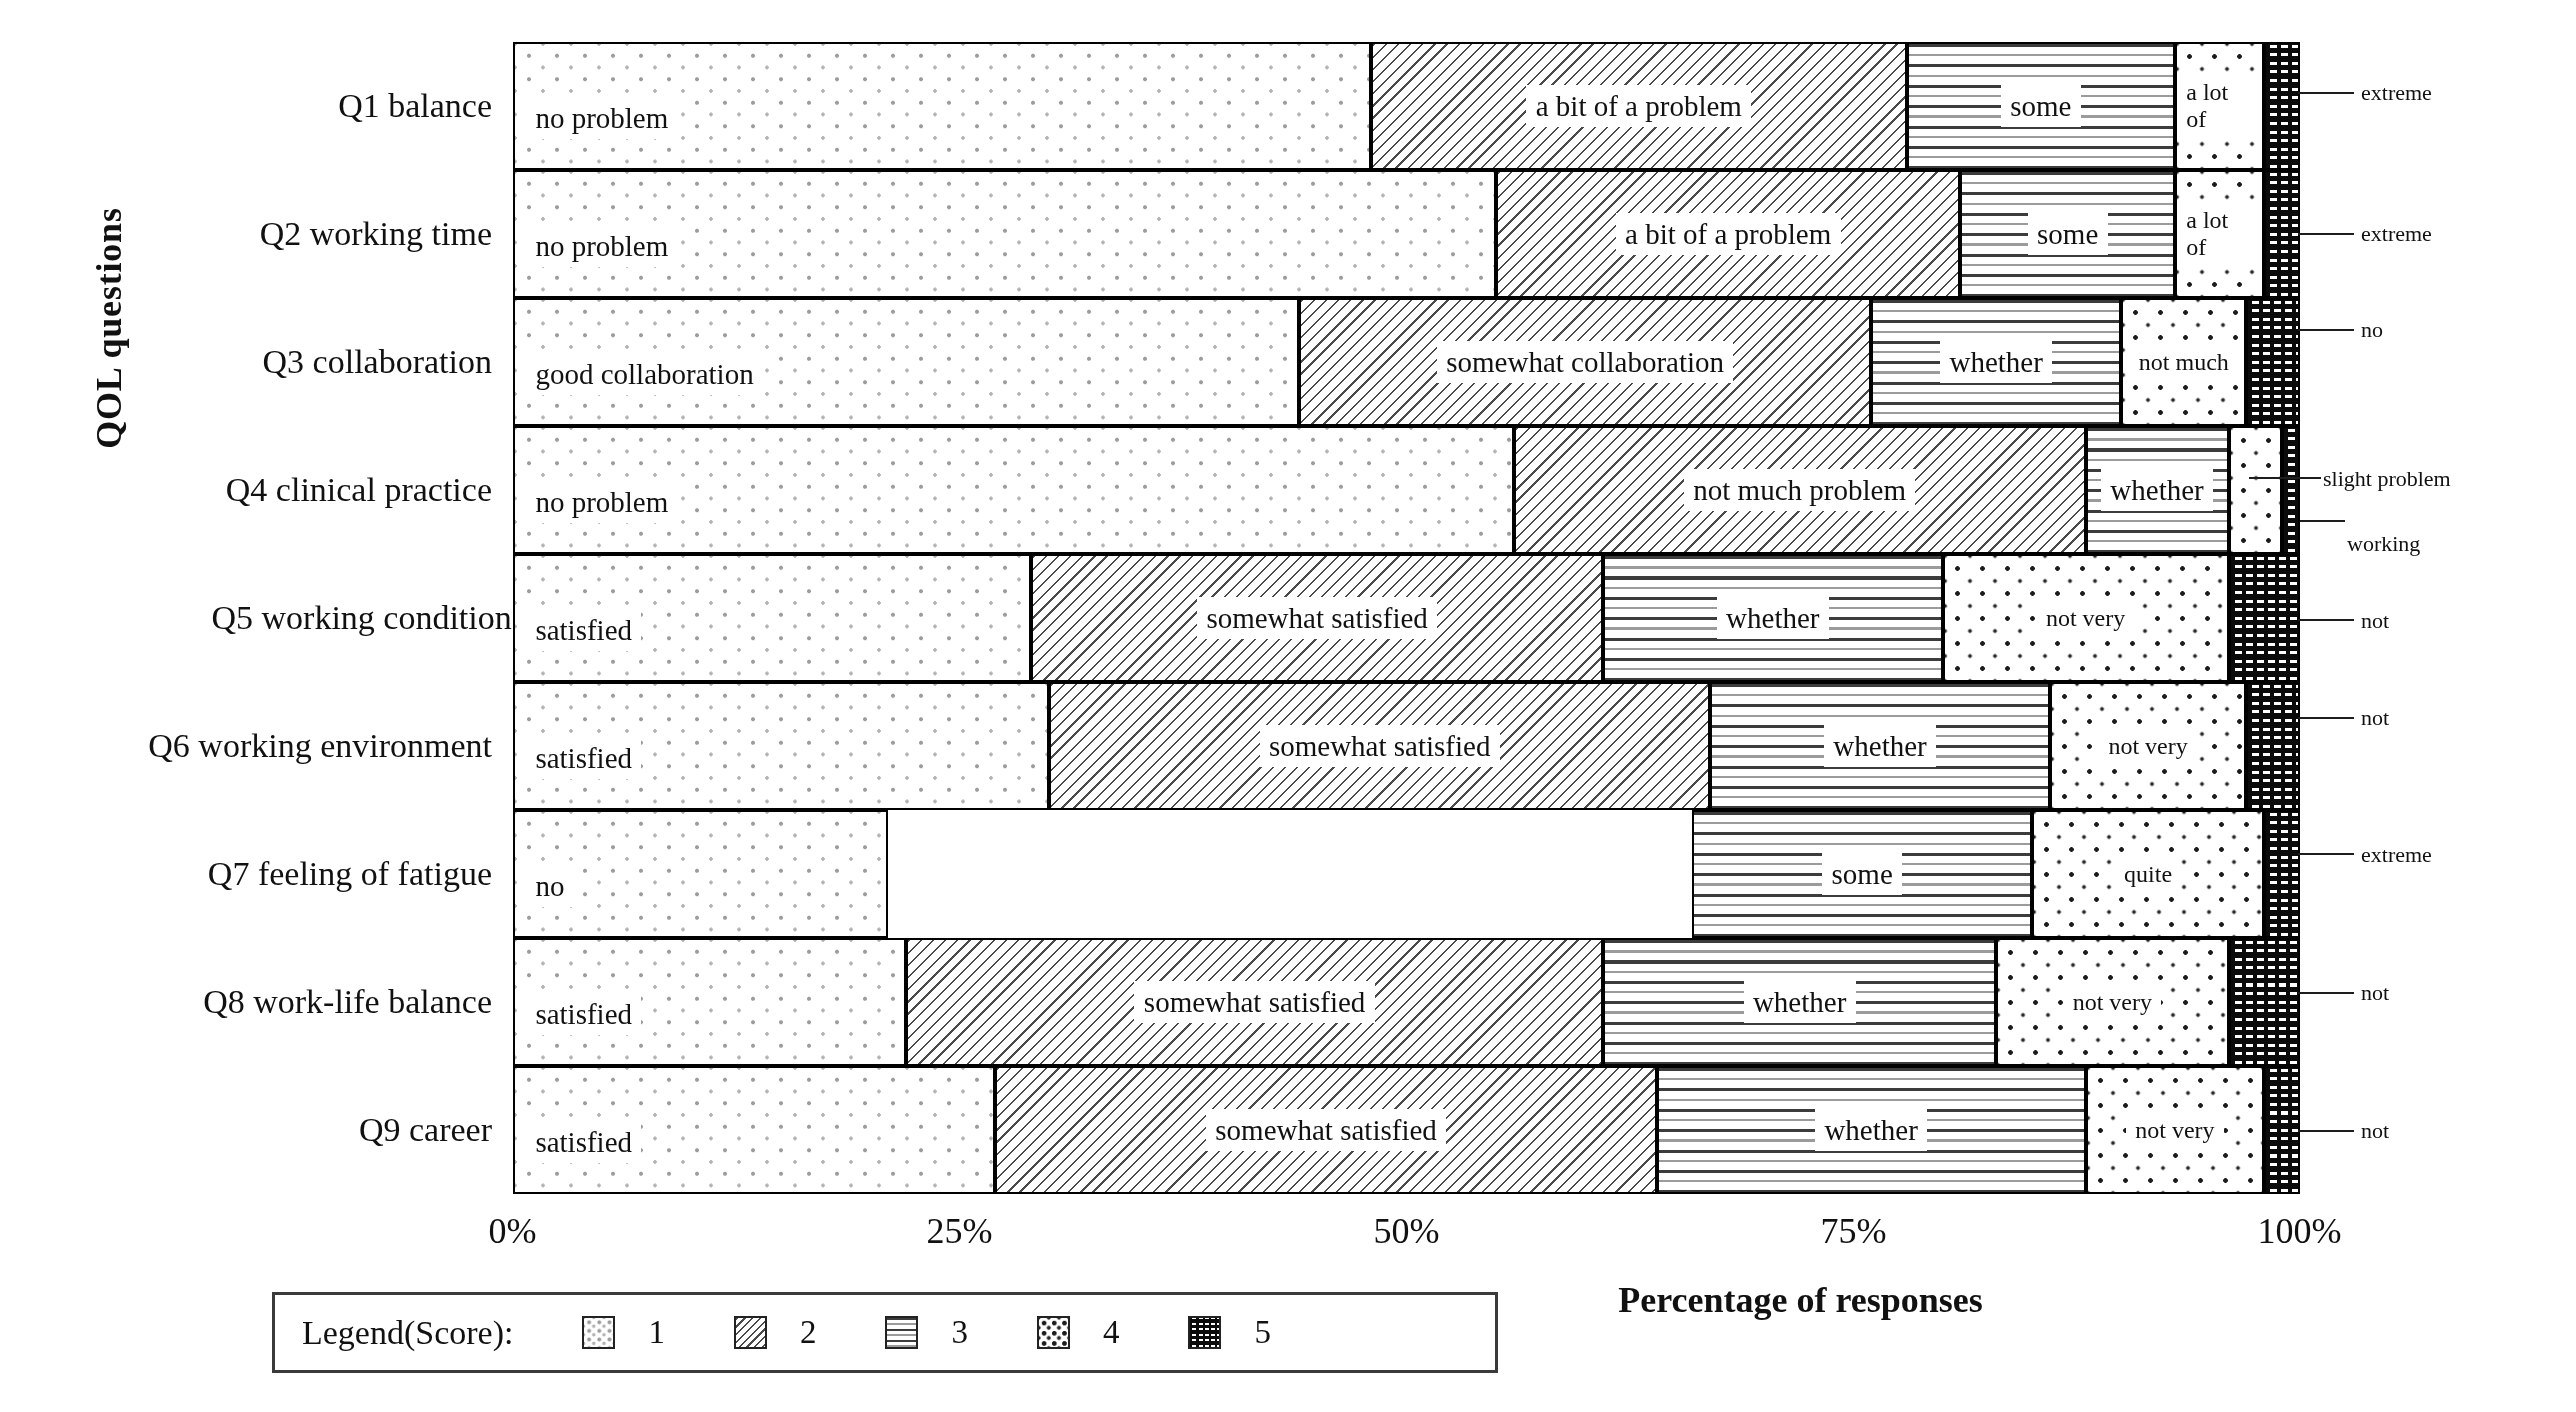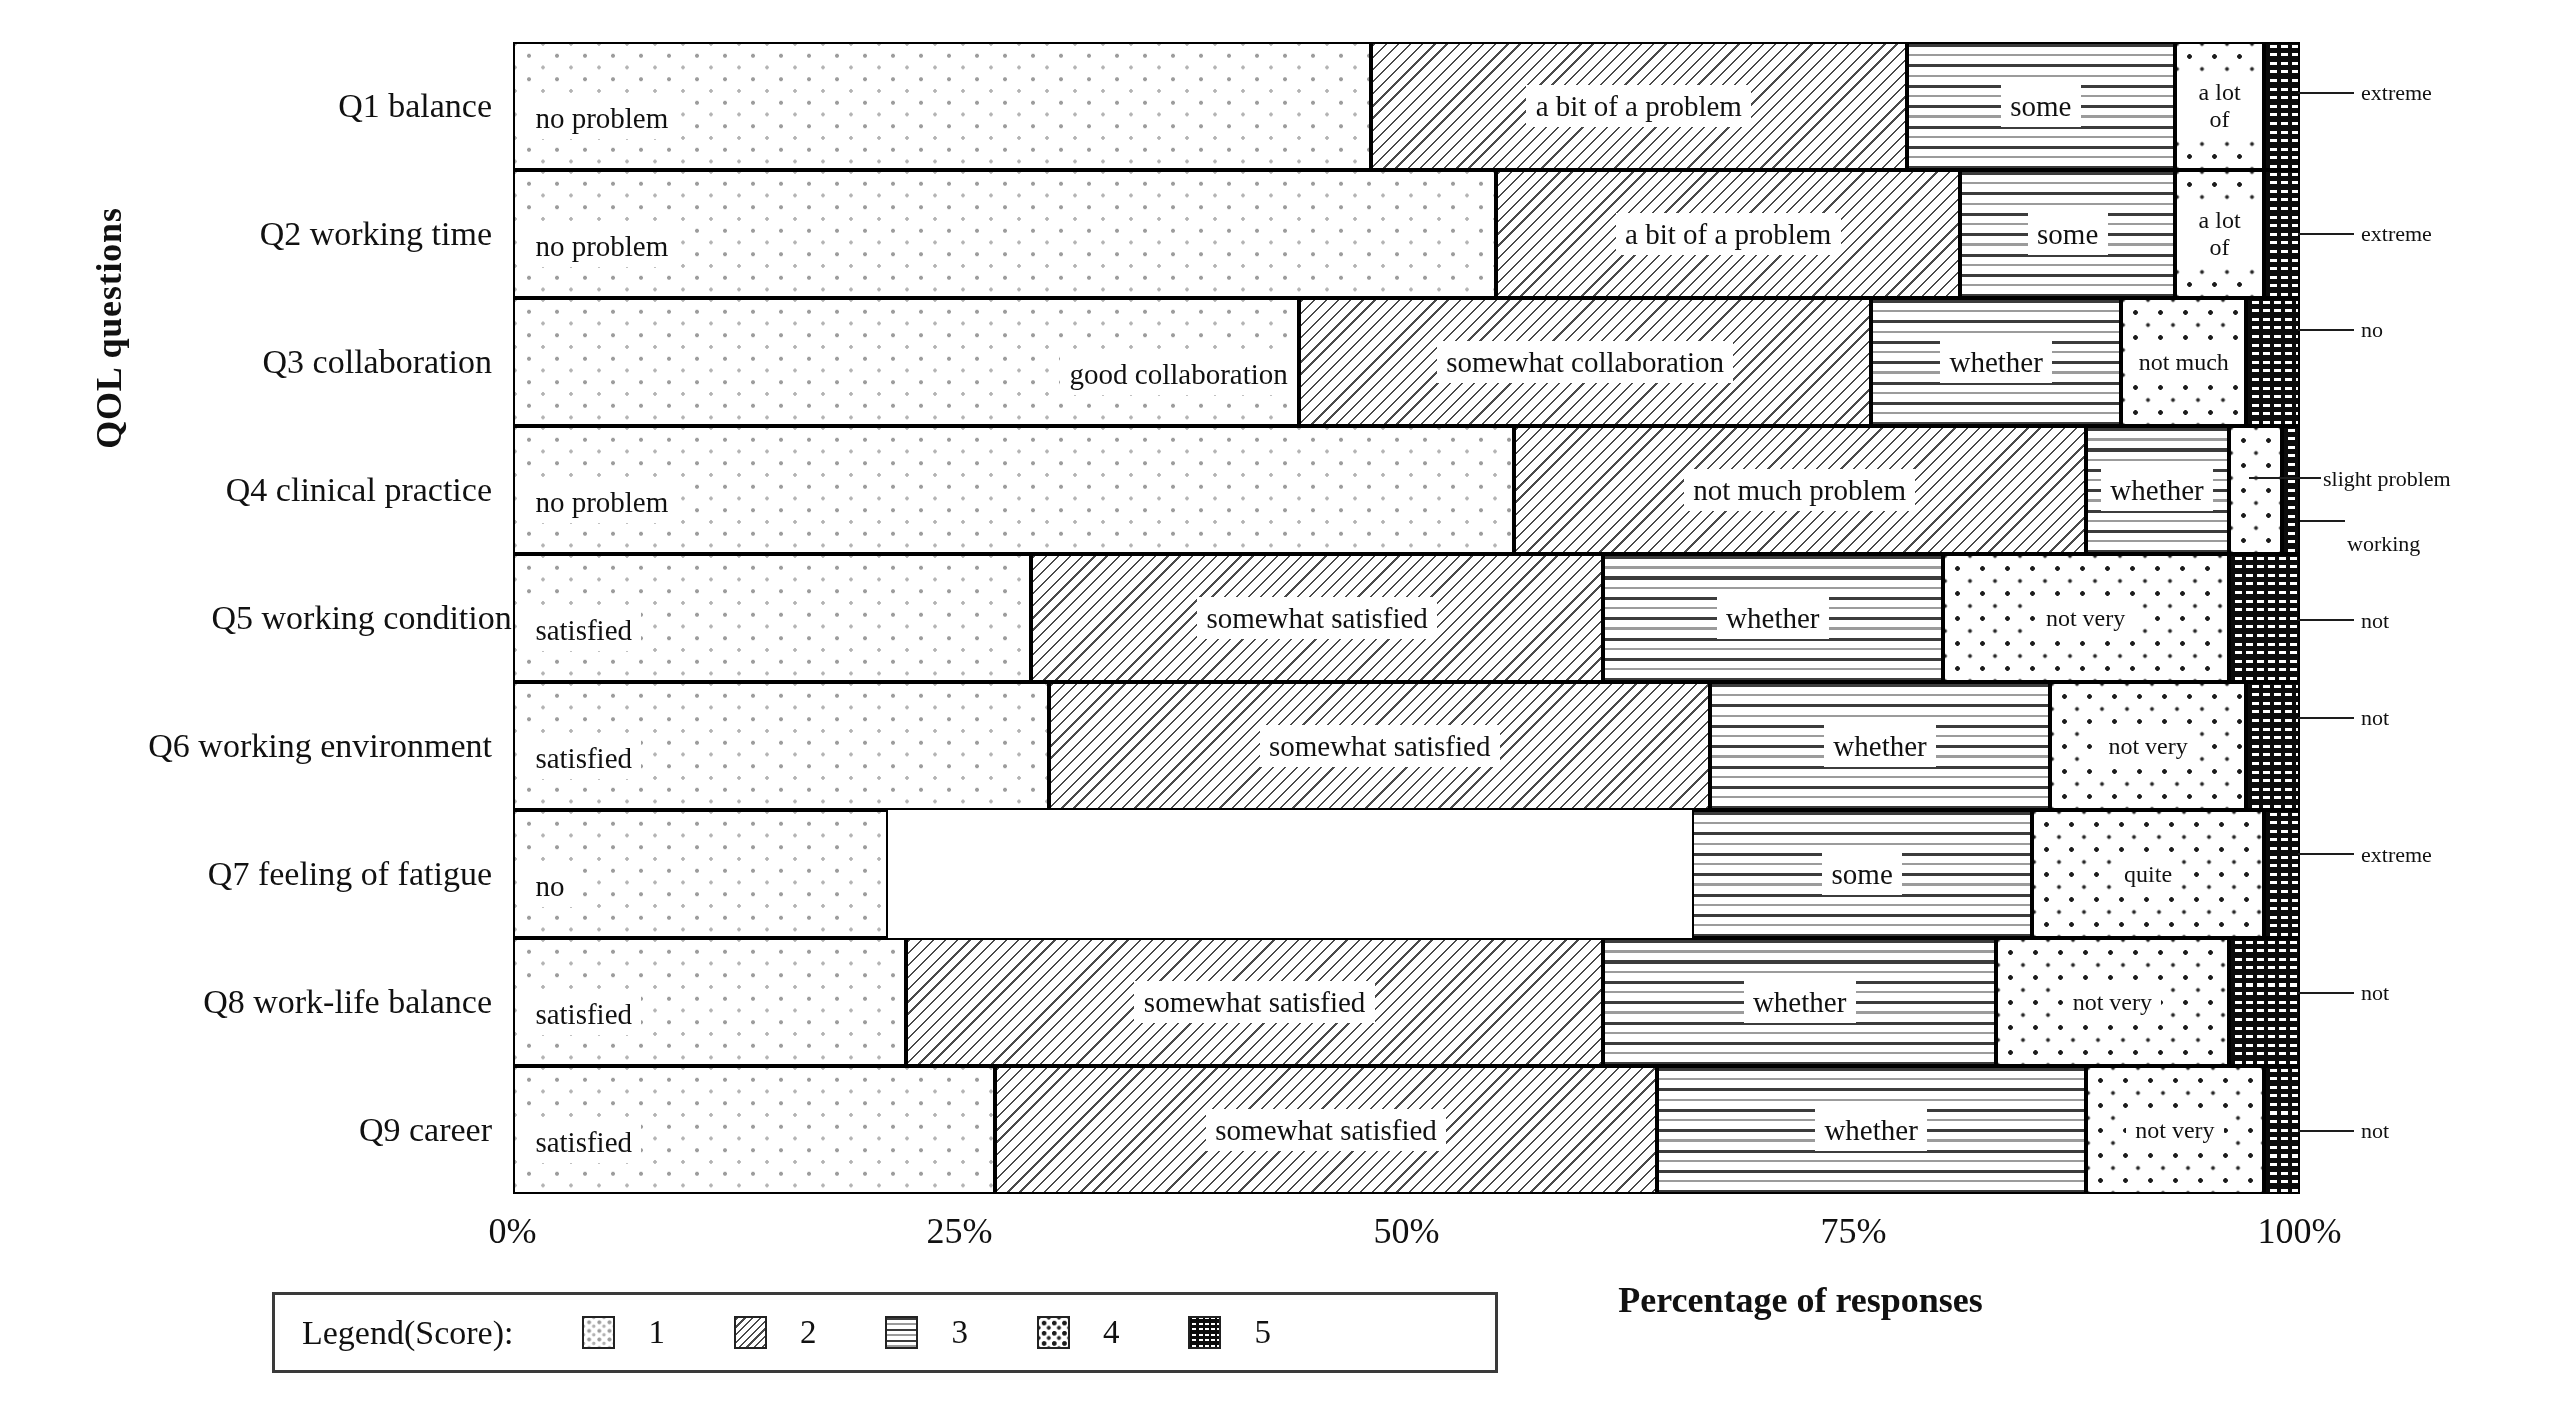--- a/index.html
+++ b/index.html
@@ -33,21 +33,21 @@
   
   .bar-row{position:absolute;}
   .seg{
     position:absolute;top:0;height:100%;
     box-sizing:border-box;border:2.3px solid #000;
     display:flex;align-items:center;
   }
   .seg .lbl{
     background:#fff;color:#111;
     font-size:29px;line-height:1.12;
-    padding:4.7px 9.4px;text-align:center;
+    padding:4.7px 9.4px;text-align:left;
     max-width:94%;
   }
   .seg.start .lbl{margin-left:11px;text-align:left;margin-top:24px;}
   .seg.mid   .lbl{margin:0 auto;}
   .seg.p4 .lbl{font-size:24px;}
   
   .p1{
     background-color:#fff;
     background-image:
       radial-gradient(circle,#9c9c9c 1.6px,rgba(255,255,255,0) 2.3px),
@@ -165,21 +165,21 @@
       </div>
       <div class="seg p4 mid" style="left: 93%; width: 5%;">
         <span class="lbl">a lot of</span>
       </div>
       <div class="seg p5 mid" style="left: 98%; width: 2%;"></div>
     </div>
     <div class="anno-line" style="left: 2298px; top: 233px; width: 56px;"></div>
     <div class="anno-text" style="left: 2361px; top: 234px;">extreme</div>
     <div class="cat-label" style="top: 298px; height: 128px;">Q3 collaboration</div>
     <div class="bar-row" style="left: 513px; top: 298px; width: 1787px; height: 128px;">
-      <div class="seg p1 start" style="left: 0%; width: 44%; justify-content: flex-end;">
+      <div class="seg p1 start" style="left: 0%; width: 44%;">
         <span class="lbl">good collaboration</span>
       </div>
       <div class="seg p2 mid" style="left: 44%; width: 32%;">
         <span class="lbl">somewhat collaboration</span>
       </div>
       <div class="seg p3 mid" style="left: 76%; width: 14%;">
         <span class="lbl">whether</span>
       </div>
       <div class="seg p4 mid" style="left: 90%; width: 7%;">
         <span class="lbl">not much</span>

